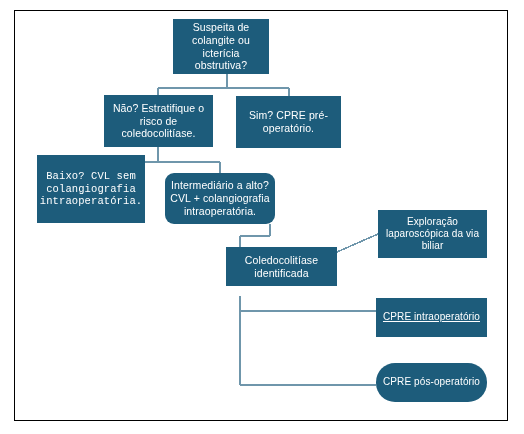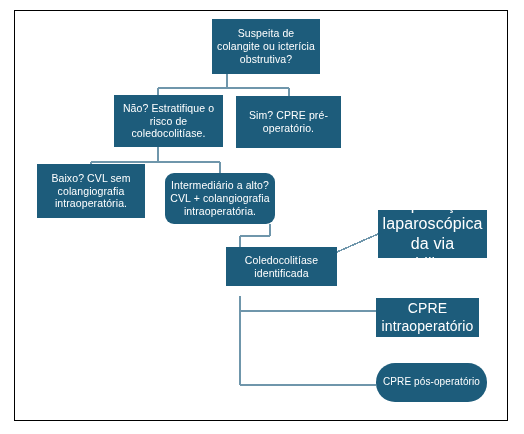--- a/index.html
+++ b/index.html
@@ -43,28 +43,28 @@
     display: flex;
     align-items: center;
     justify-content: center;
     text-align: center;
     box-sizing: border-box;
     line-height: 1.22;
     letter-spacing: 0.1px;
     padding: 2px 4px;
     white-space: pre-line;
   }
-  .n-root      { left: 173px; top: 19px;  width: 108px; height: 55px;  font-size: 10.5px; margin-left: 39px; }
-  .n-nao       { left: 104px; top: 95px;  width: 109px; height: 52px;  font-size: 10.5px; margin-left: 10px; }
+  .n-root      { left: 173px; top: 19px;  width: 96px; height: 55px;  font-size: 10.5px; }
+  .n-nao       { left: 104px; top: 95px;  width: 109px; height: 52px;  font-size: 10.5px; }
   .n-sim       { left: 236px; top: 96px;  width: 105px; height: 52px;  font-size: 10.5px; text-align: center; }
-  .n-baixo     { left: 37px;  top: 164px; width: 108px; height: 54px;  font-size: 10.5px; }
+  .n-baixo     { left: 37px;  top: 155px; width: 108px; height: 68px;  font-size: 10.5px; font-family: Liberation Mono, monospace; }
   .n-inter     { left: 165px; top: 173px; width: 110px; height: 51px;  font-size: 10.5px; border-radius: 9px; }
   .n-coledoco  { left: 226px; top: 247px; width: 111px; height: 39px;  font-size: 10.5px; }
-  .n-explor    { left: 378px; top: 210px; width: 109px; height: 48px;  font-size: 16px;   }
-  .n-cpreintra { left: 376px; top: 298px; width: 103px; height: 39px;  font-size: 14px;   }
+  .n-explor    { left: 378px; top: 210px; width: 109px; height: 48px;  font-size: 10px;   }
+  .n-cpreintra { left: 376px; top: 298px; width: 111px; height: 39px;  font-size: 10px; text-decoration: underline;   }
   .n-cprepos   { left: 376px; top: 363px; width: 111px; height: 39px;  font-size: 10px; border-radius: 19px;   }
 </style>
 </head>
 <body>
 
 <div id="canvas">
 
   <div id="frame"></div>
 
   <svg id="diagram" viewBox="0 0 524 434" xmlns="http://www.w3.org/2000/svg">

